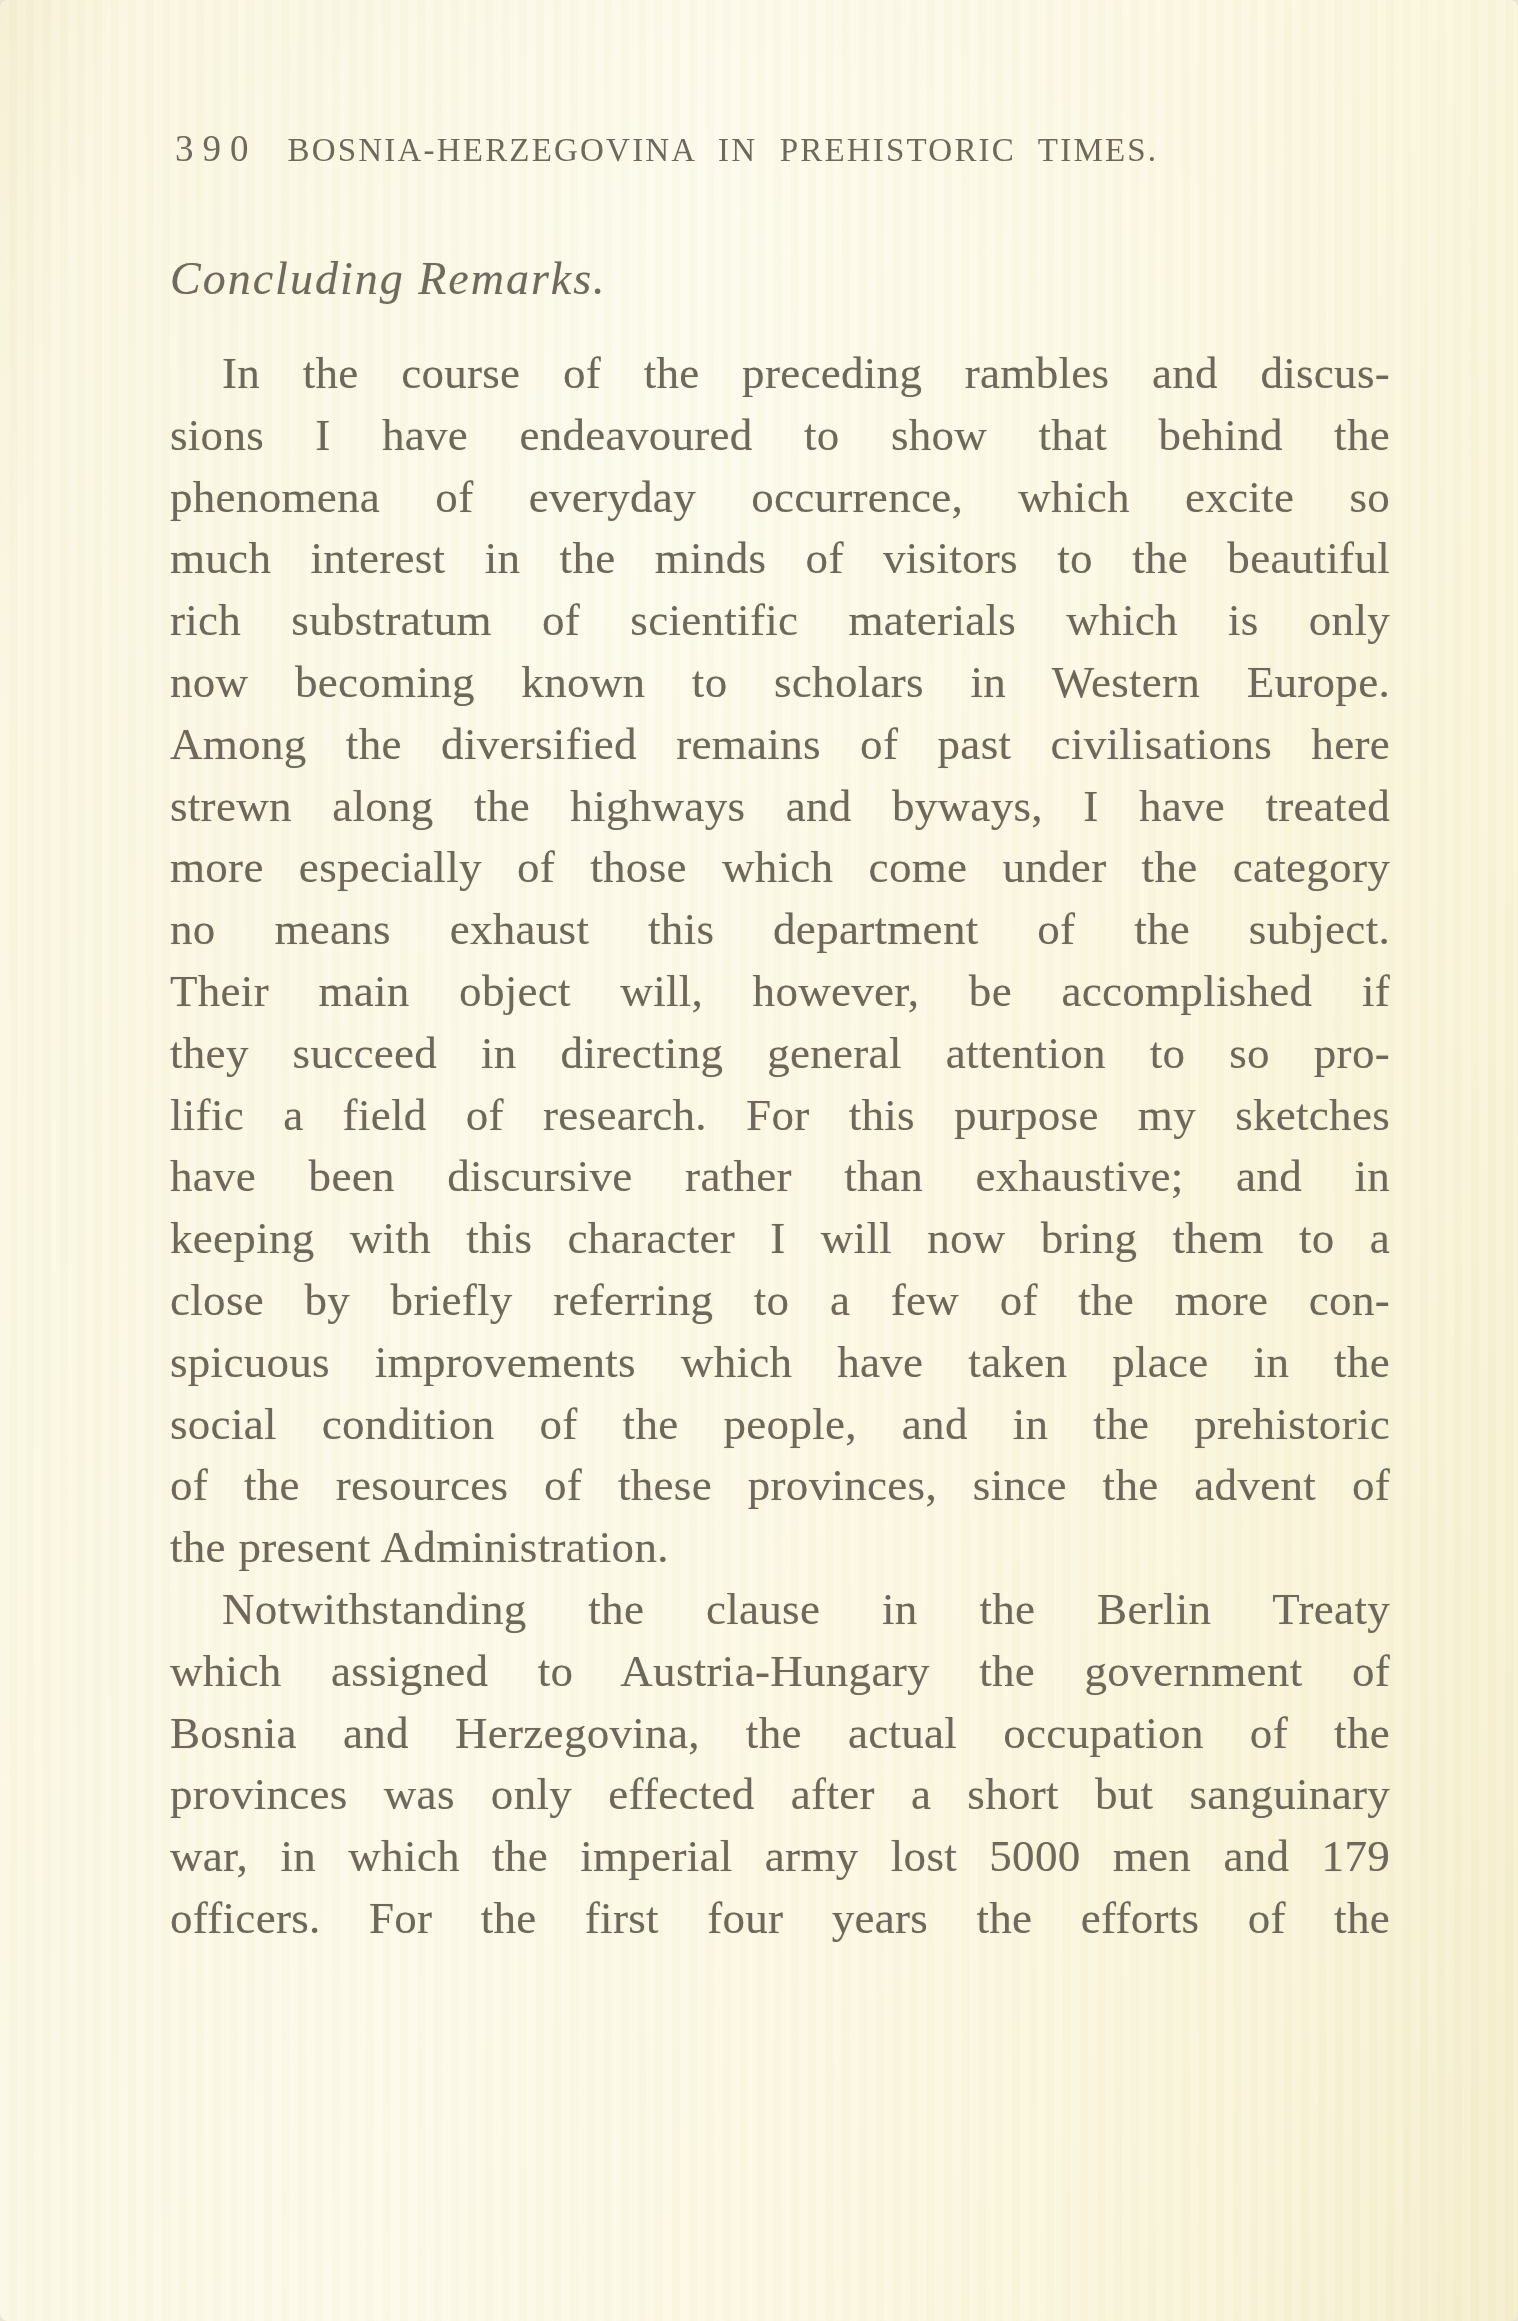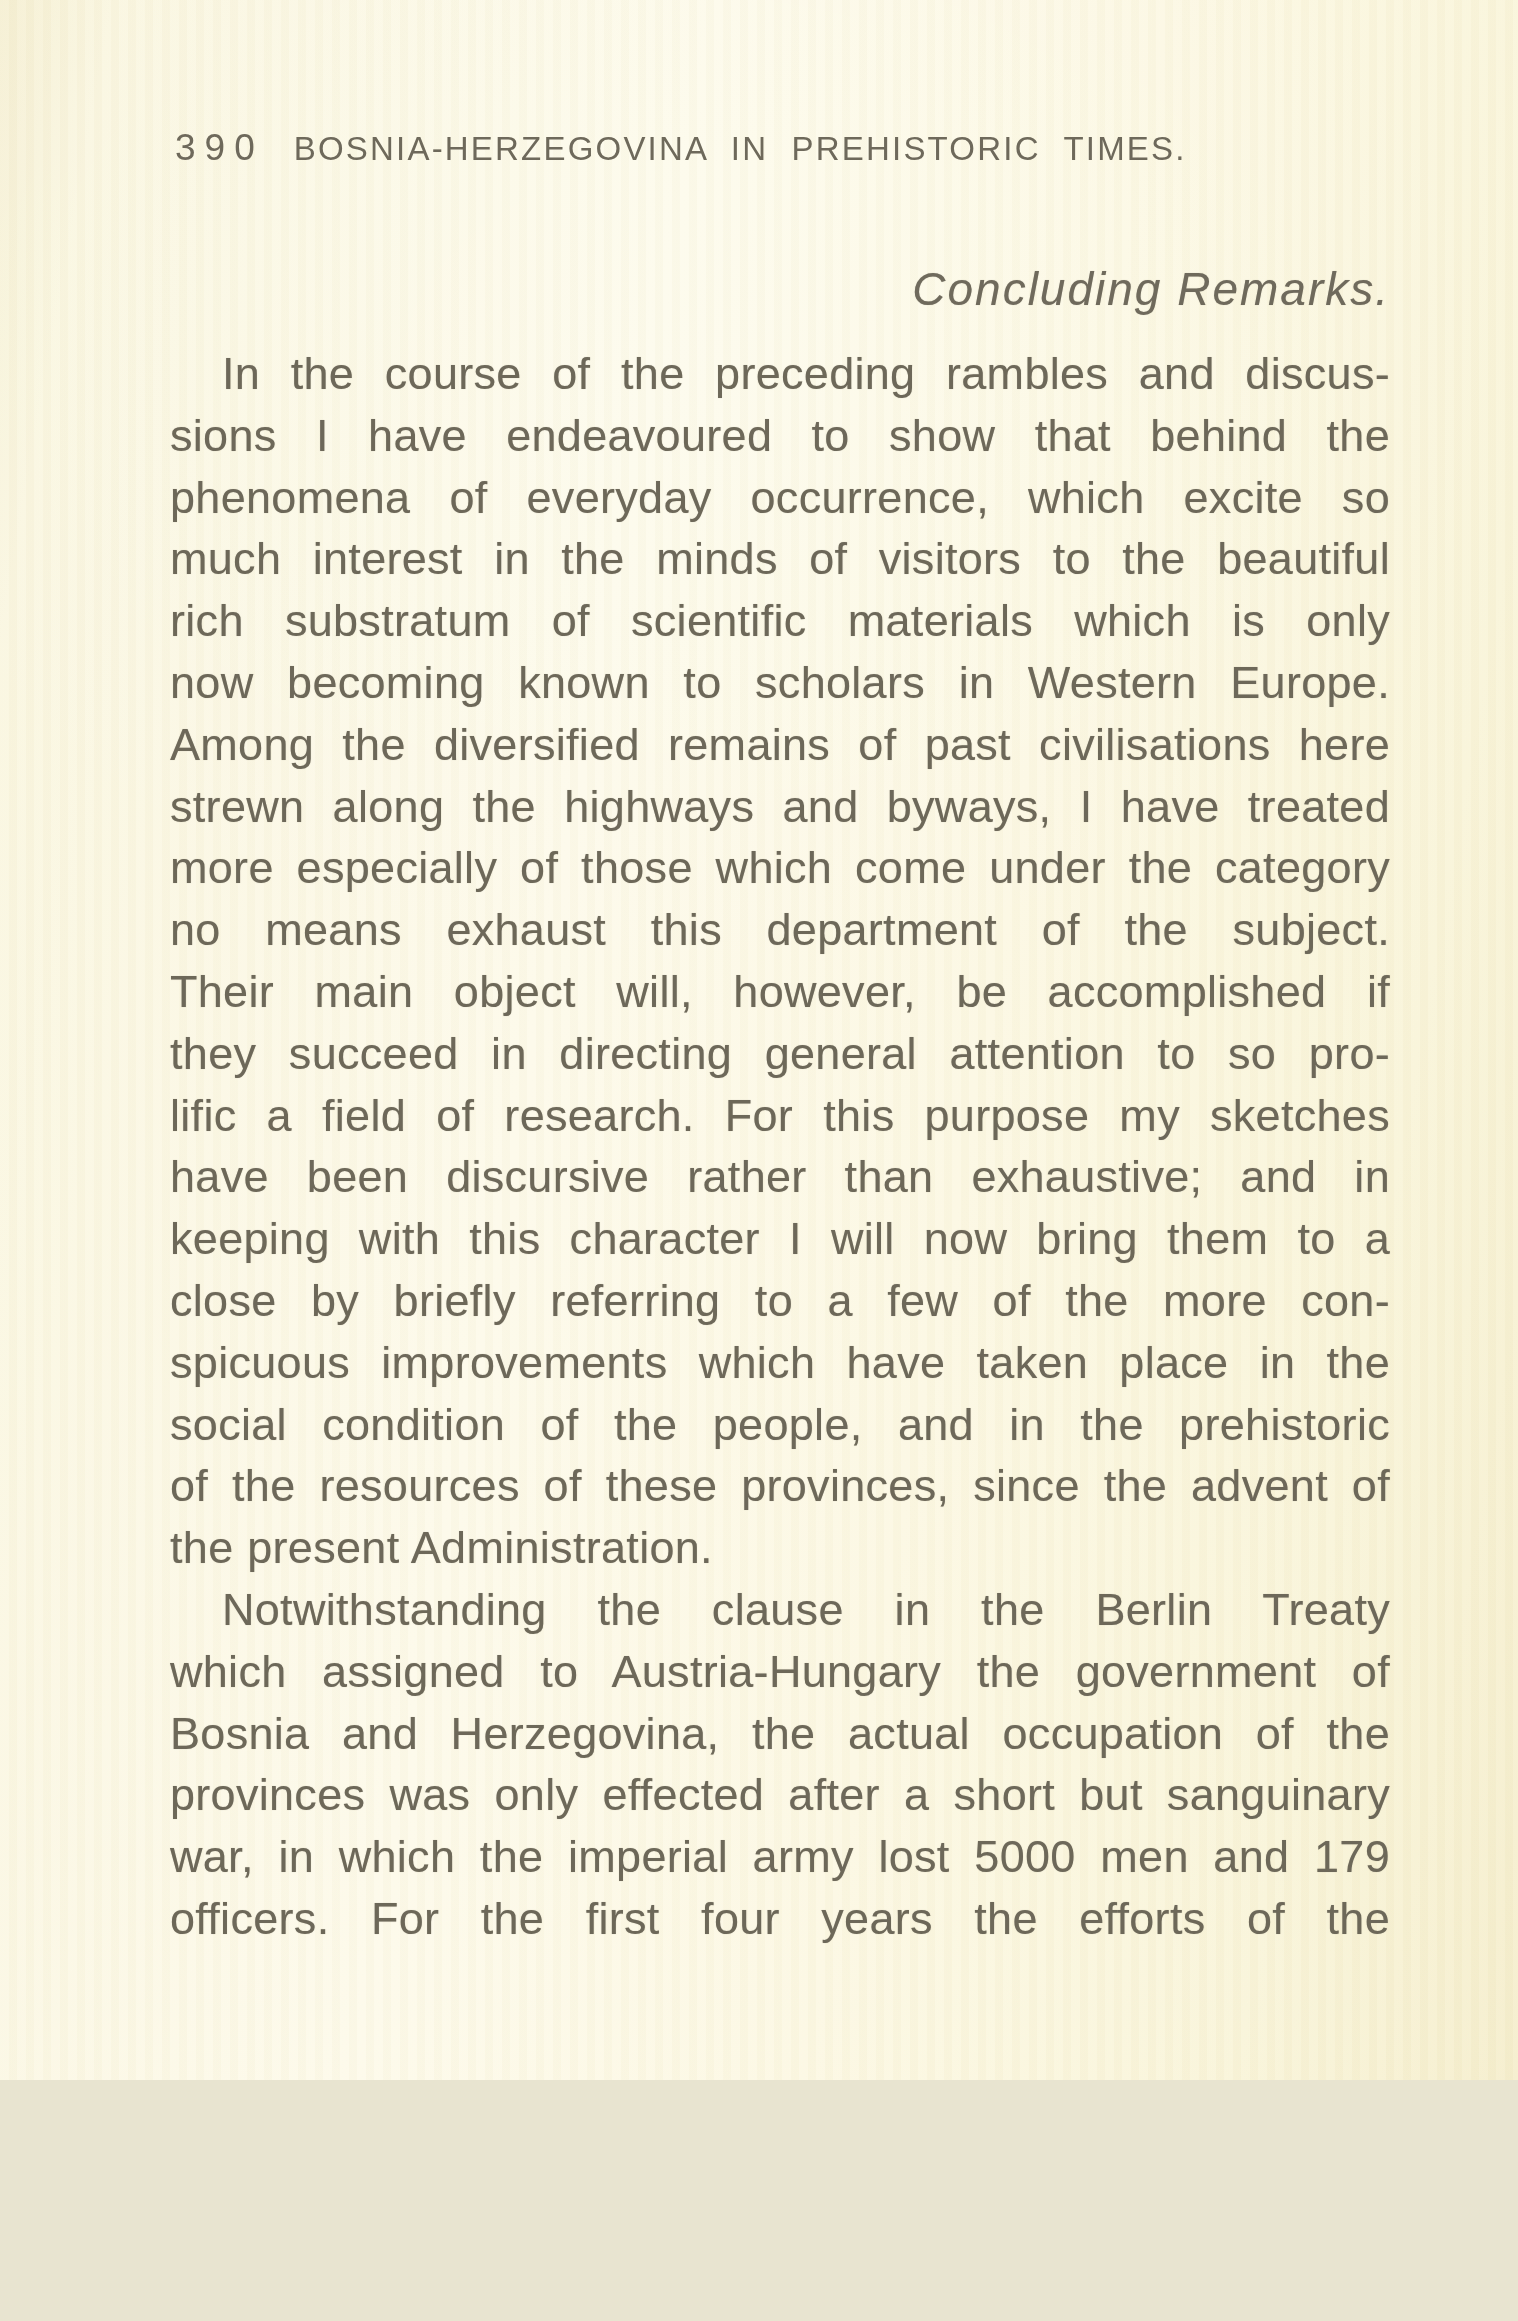--- a/index.html
+++ b/index.html
@@ -4,32 +4,33 @@
 <style>
   html, body {
     margin: 0;
     padding: 0;
     background: #e8e4d0;
   }
 
   .page {
     position: relative;
     width: 1518px;
-    height: 2080px;
+    height: 2321px;
     overflow: hidden;
     background:
       linear-gradient(100deg,
         #f5efd3 0%,
         #faf6e0 6%,
         #fdfaea 38%,
         #fcf8e3 62%,
         #f9f4d9 85%,
         #f5eecd 100%);
-    font-family: Liberation Sans, sans-serif;
+    font-family: Liberation Serif, serif;
     color: var(--ink, #6f6a5a);
+    border-radius: 8px;
   }
 
   
   .page::before {
     content: "";
     position: absolute;
     inset: 0;
     background:
       repeating-linear-gradient(90deg,
         rgba(255, 255, 250, 0.07) 0px 9px,
@@ -57,25 +58,25 @@
   }
 
   .running-title {
     font-size: 33px;
     letter-spacing: 2.2px;
     word-spacing: 12px;
   }
 
   .heading {
     position: absolute;
-    top: 262px;
+    top: 252px;
     left: 170px;
     width: 1220px;
     margin: 0;
-    text-align: right;
+    text-align: left;
     font-style: italic;
     font-weight: normal;
     font-size: 46px;
     letter-spacing: 2px;
     color: #6f6a5c;
     text-shadow: 0 0 1px rgba(111, 106, 92, 0.35);
   }
 
   .body-text {
     position: absolute;

